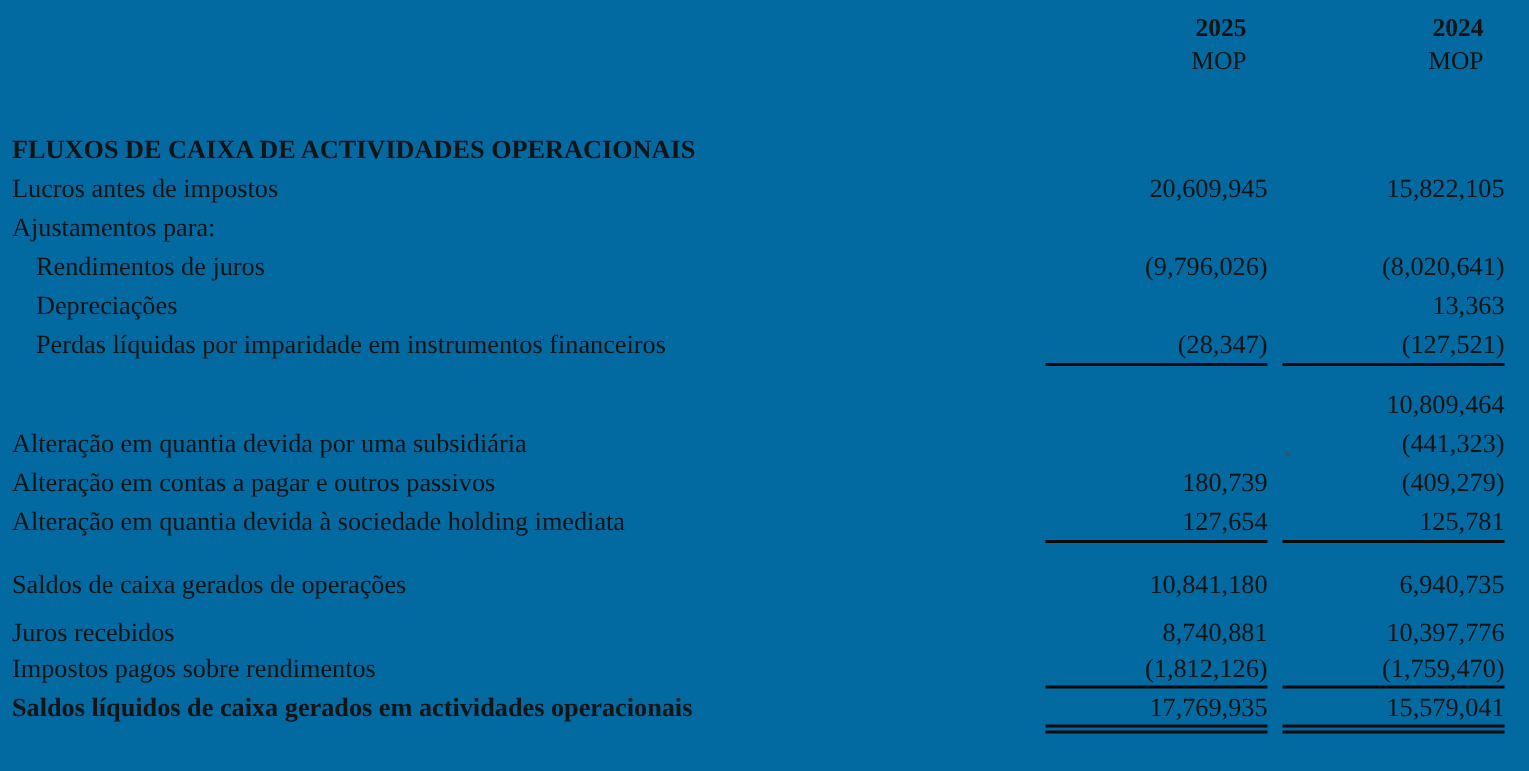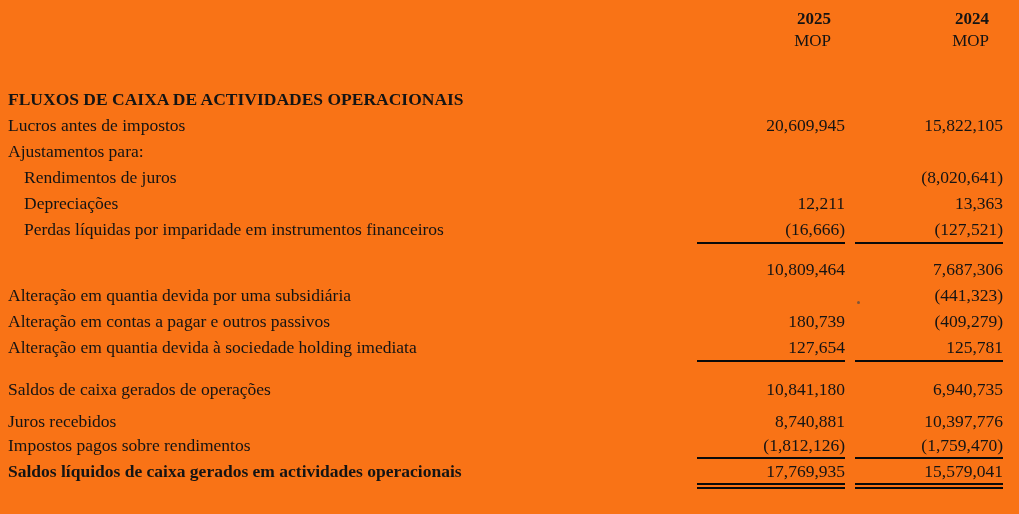--- a/index.html
+++ b/index.html
@@ -1,19 +1,19 @@
 <!DOCTYPE html>
 <html><head>
 <meta charset="utf-8">
 <style>
   html,body { margin:0; padding:0; background:#ffffff; }
   .page {
     position:relative;
     width:1019px; height:514px;
-    background:#f97316;
+    background:#0369a1;
     color:#141414;
     font-family:"Liberation Serif","DejaVu Serif",serif;
     font-size:17.5px;
     overflow:hidden;
     box-sizing:border-box;
     padding-top:8px;
   }
   .row {
     display:flex;
     align-items:baseline;
@@ -77,41 +77,40 @@
   </div>
 
   <div class="row">
     <div class="label">Ajustamentos para:</div>
     <div class="val"></div>
     <div class="val"></div>
   </div>
 
   <div class="row indent">
     <div class="label">Rendimentos de juros</div>
+    <div class="val">(9,796,026)</div>
     <div class="val">(8,020,641)</div>
   </div>
 
   <div class="row indent">
     <div class="label">Depreciações</div>
-    <div class="val">12,211</div>
     <div class="val">13,363</div>
   </div>
 
   <div class="row indent rule">
     <div class="label">Perdas líquidas por imparidade em instrumentos financeiros</div>
-    <div class="val">(16,666)</div>
+    <div class="val">(28,347)</div>
     <div class="val">(127,521)</div>
   </div>
 
   <div class="sp-12"></div>
 
   <div class="row">
     <div class="label"></div>
     <div class="val">10,809,464</div>
-    <div class="val">7,687,306</div>
   </div>
 
 
   <div class="row">
     <div class="label">Alteração em quantia devida por uma subsidiária</div>
     <div class="val">(441,323)</div>
   </div>
 
   <div class="row">
     <div class="label">Alteração em contas a pagar e outros passivos</div>

